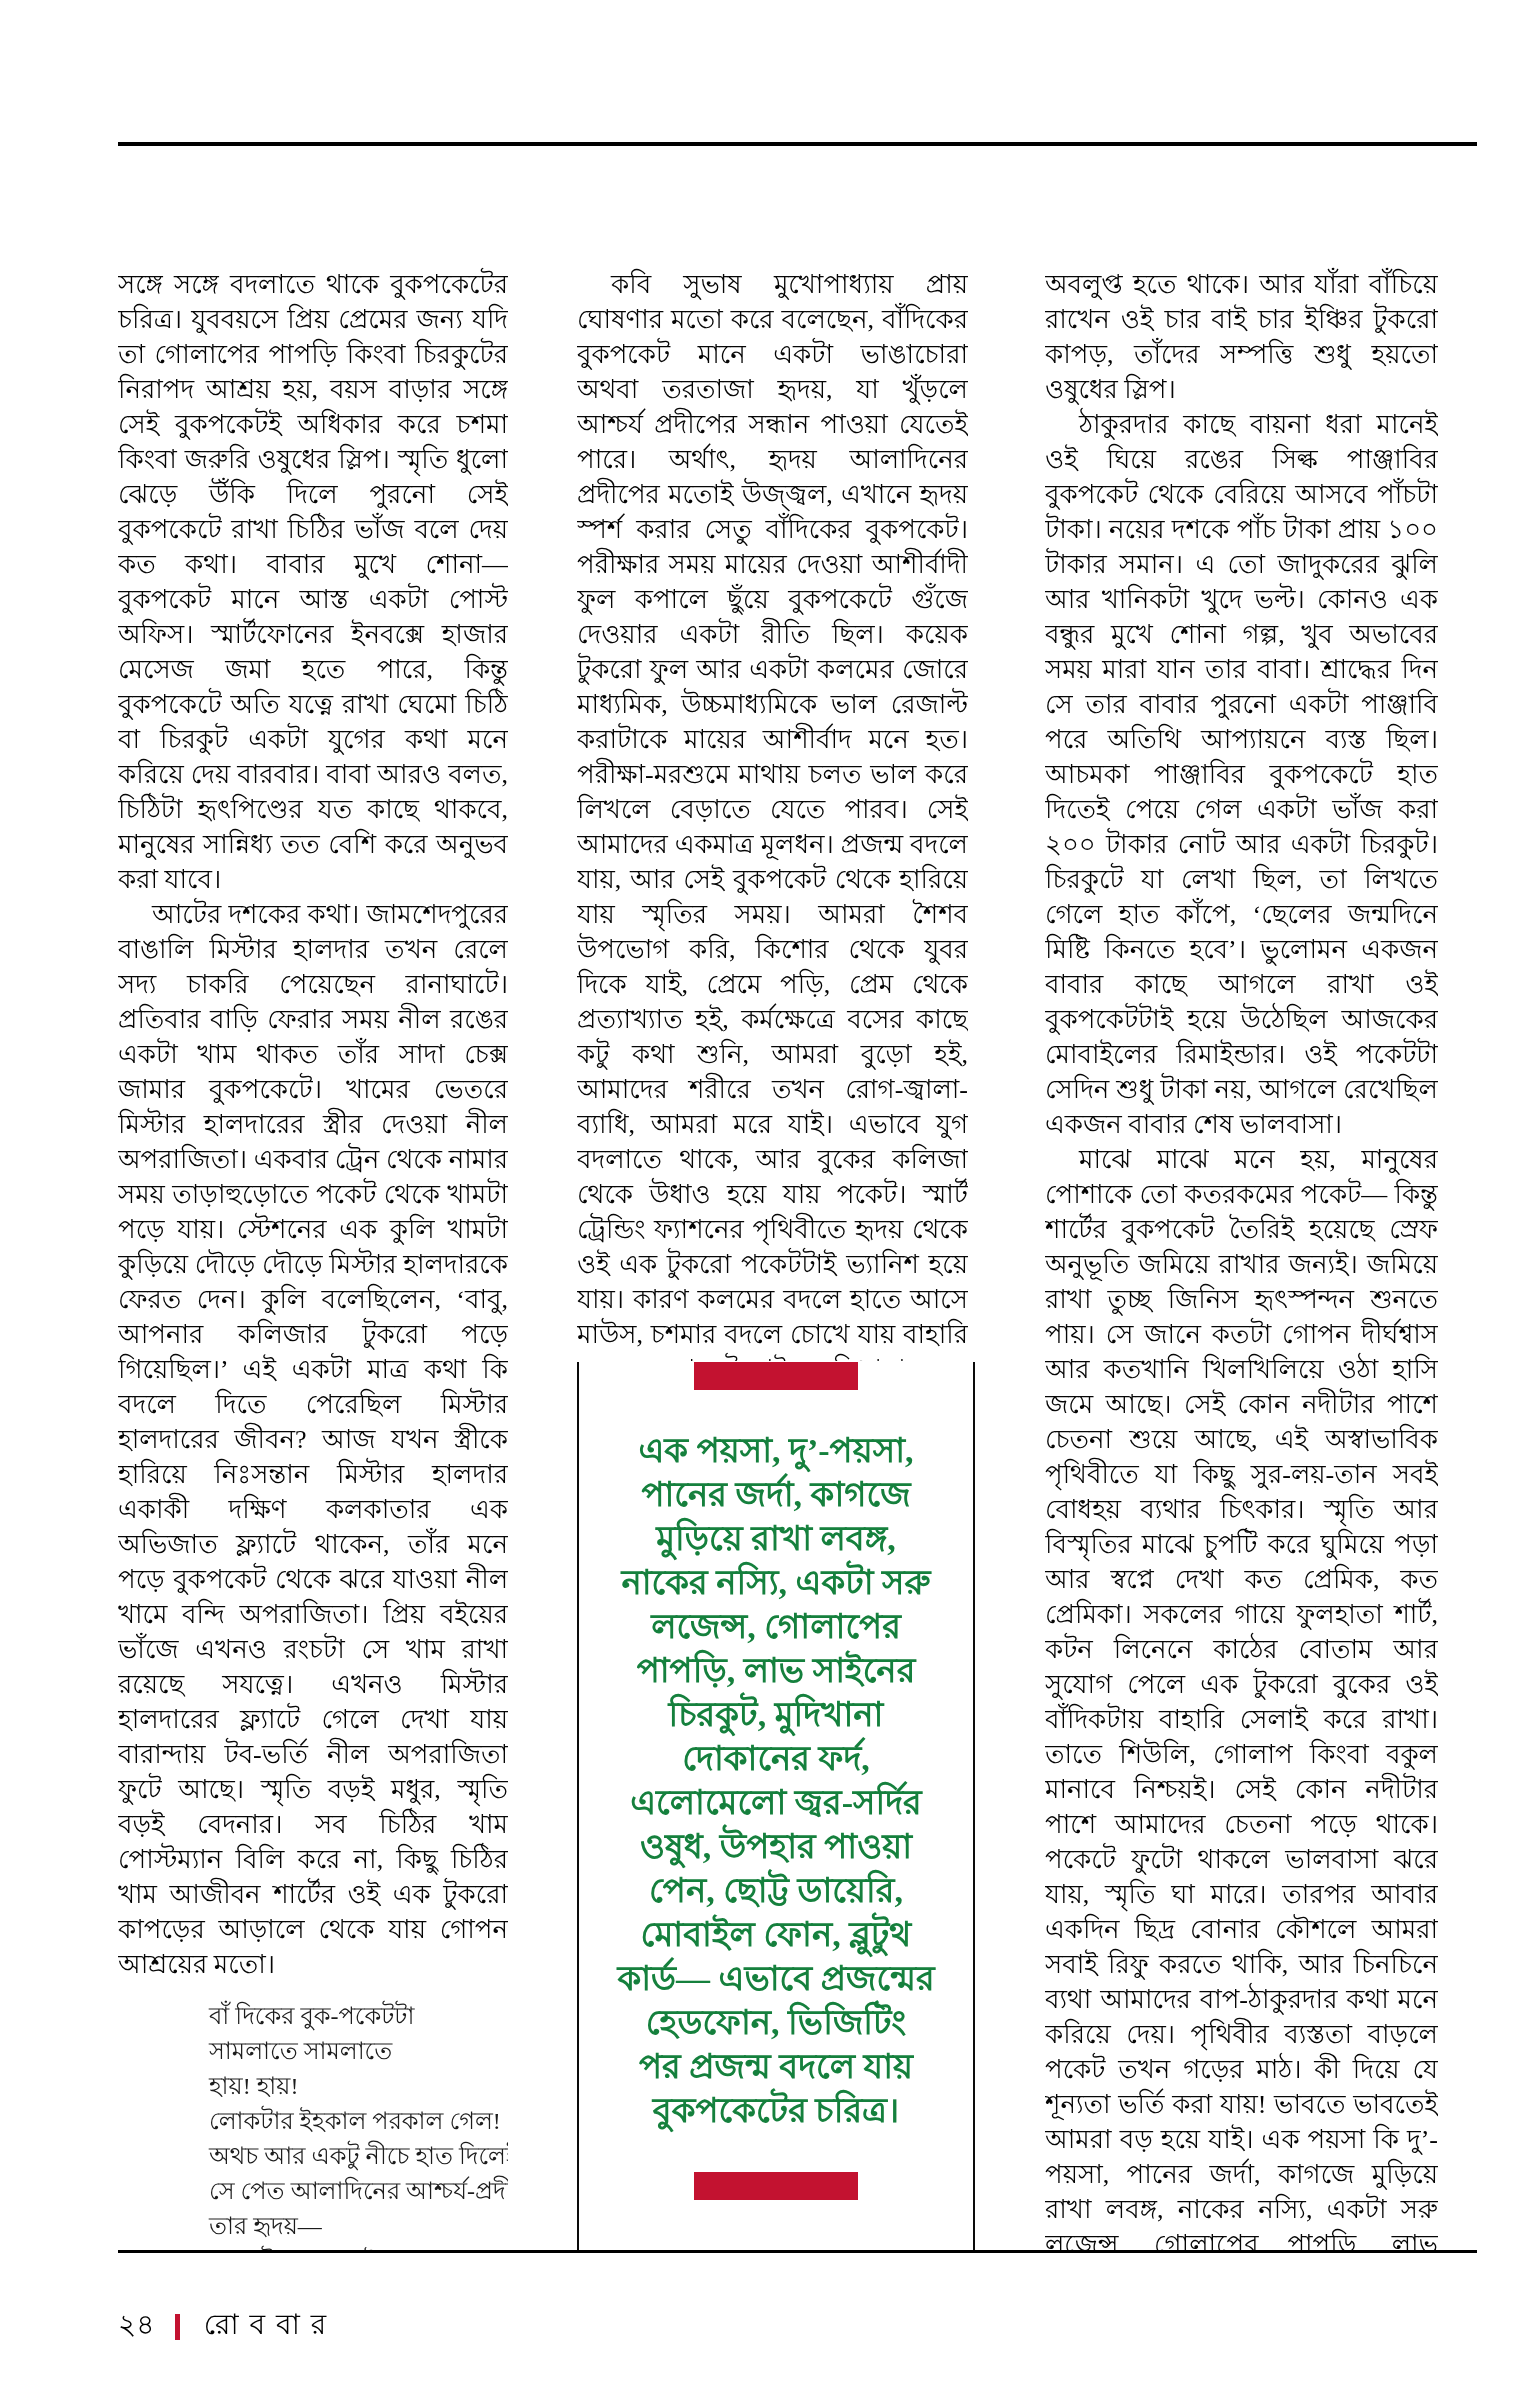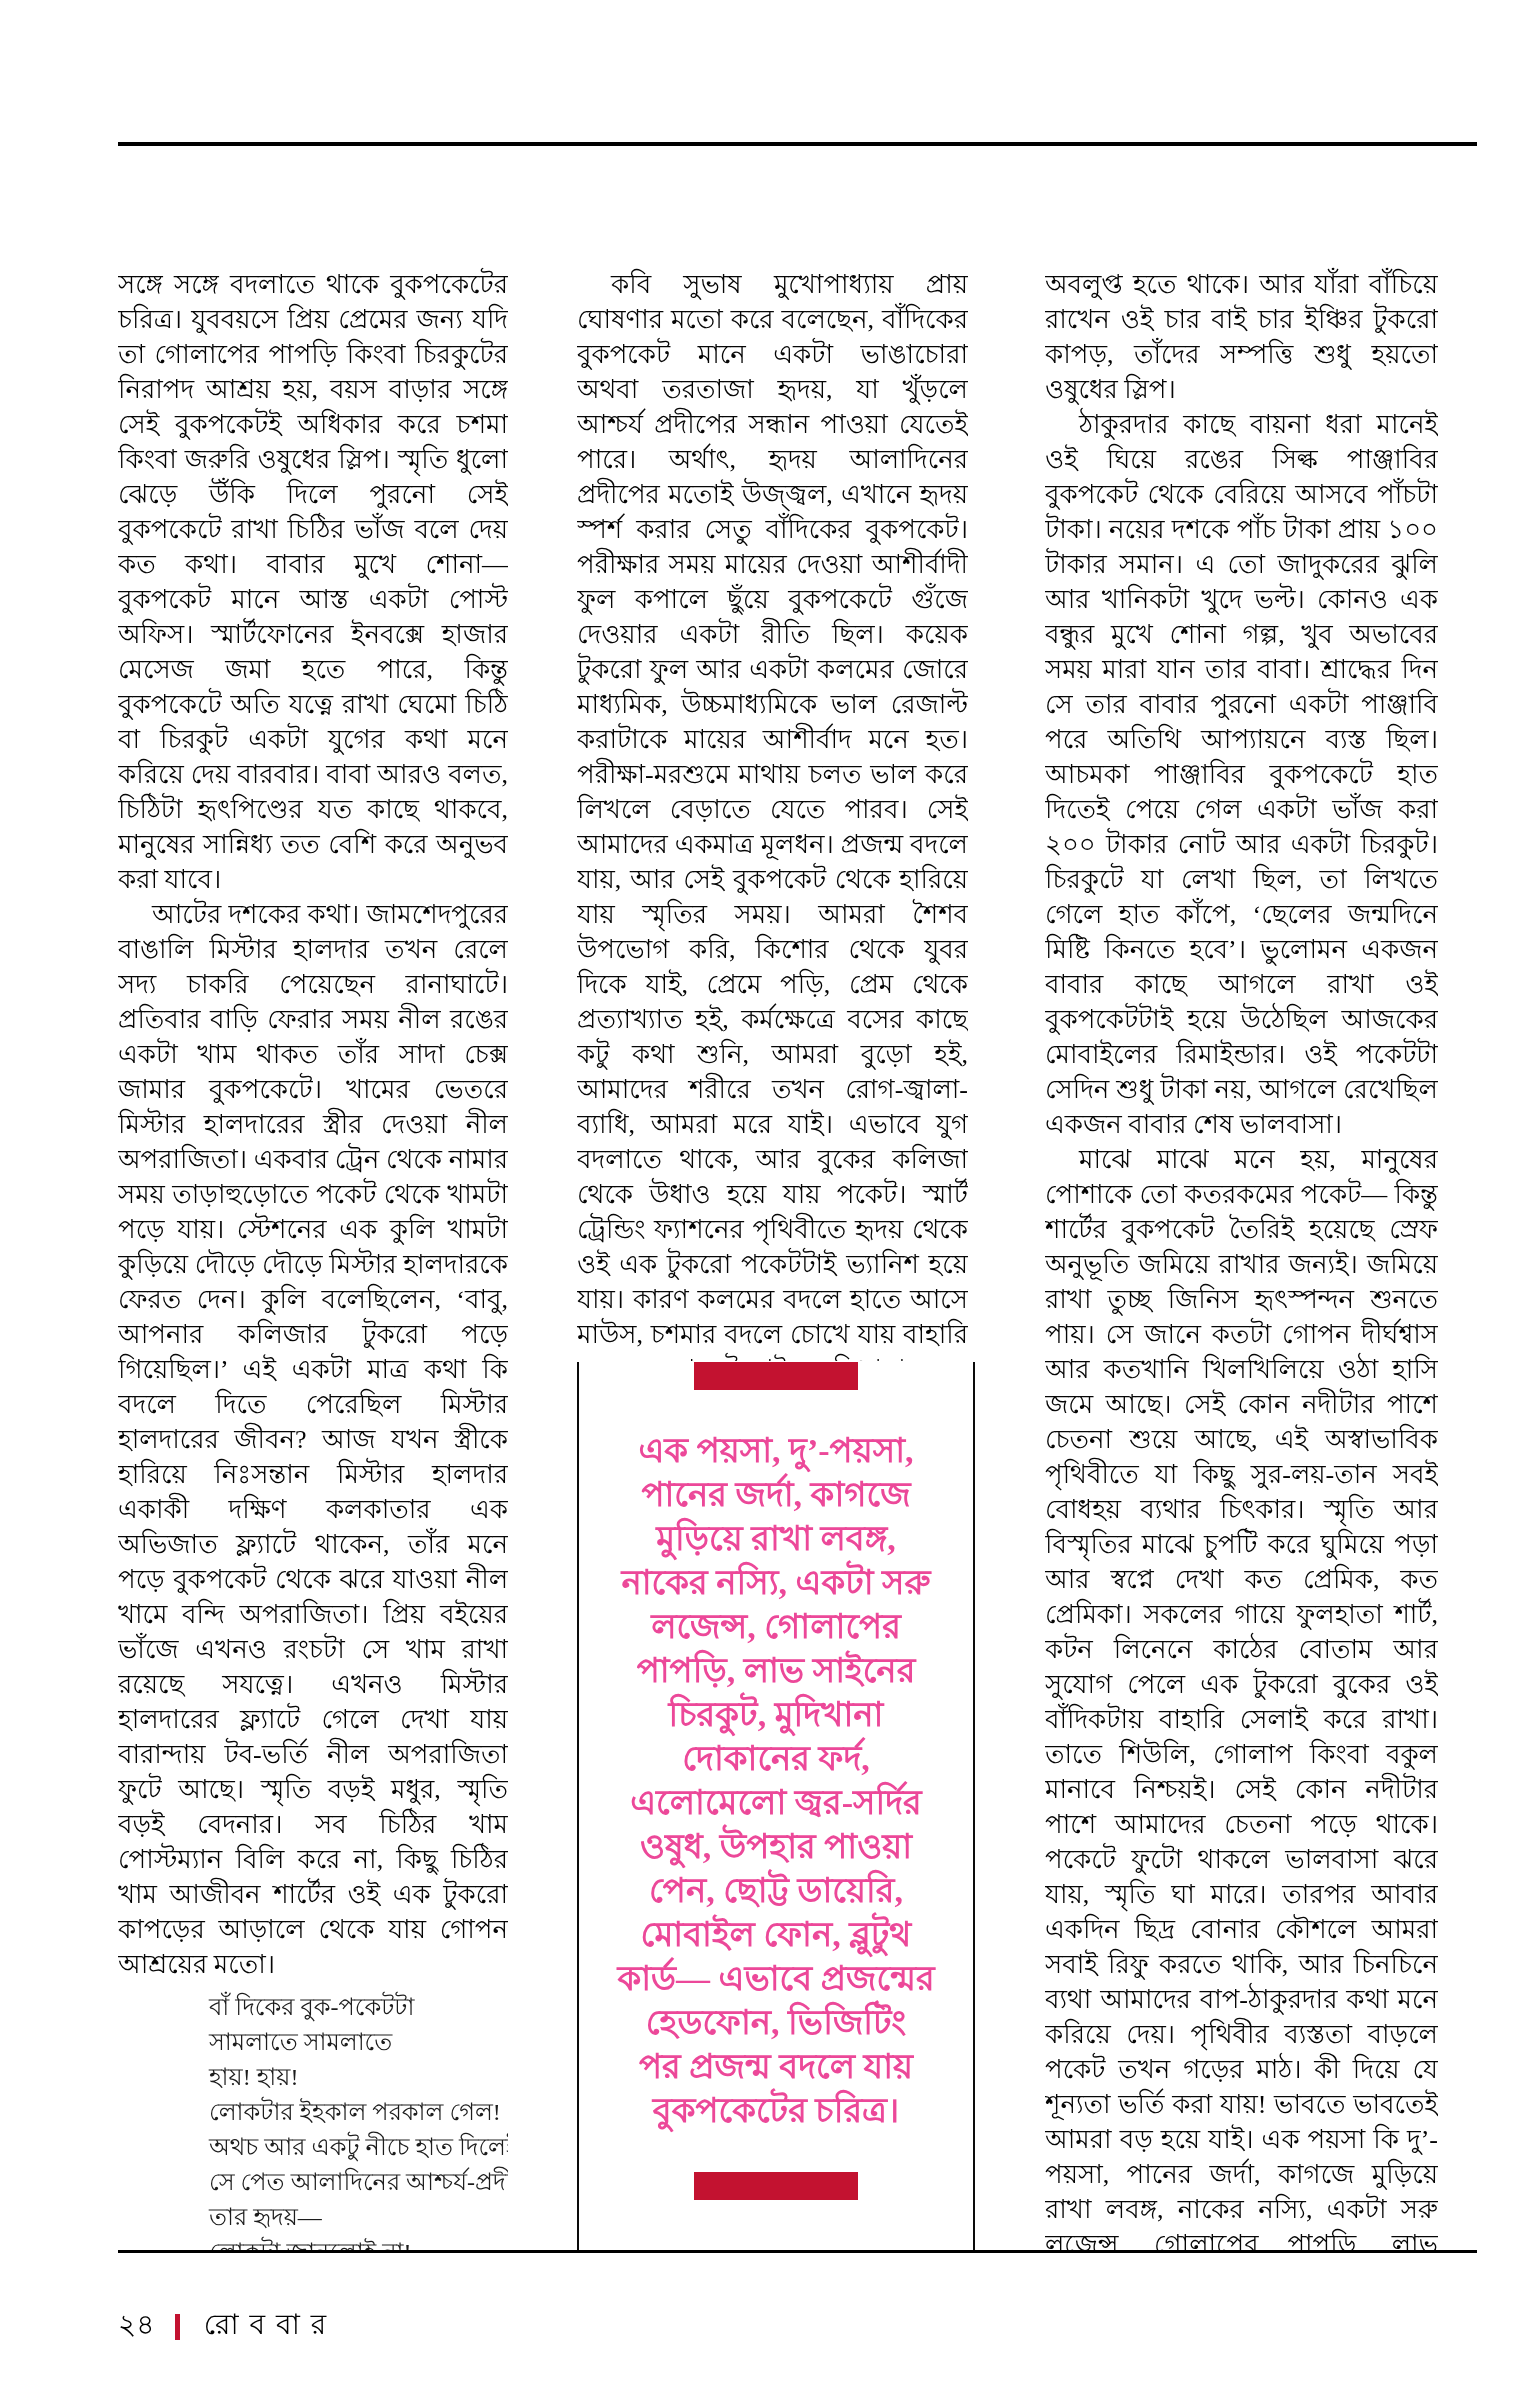--- a/index.html
+++ b/index.html
@@ -15,34 +15,34 @@
   .col{
     position:absolute;top:267px;font-size:26px;line-height:35px;
     text-align:justify;color:#050505;overflow:hidden;
   }
   .col1{left:118px;width:390px;height:1984px;}
   .col2{left:577px;width:391px;height:1094px;}
   .col3{left:1025px;width:393px;height:1984px;margin-left:20px;}
   .para{margin:0;}
   .para.indent{text-indent:34px;}
 
-  .poem{margin-top:8px;margin-left:91px;font-size:24px;line-height:35px;
+  .poem{margin-top:17px;margin-left:91px;font-size:24px;line-height:35px;
         color:#1c1c1c;text-align:left;}
   .poem-line{white-space:nowrap;}
 
   .quote-box{
     position:absolute;left:577px;top:1362px;width:398px;height:890px;
     border-left:2.3px solid #0a0a0a;border-right:2.3px solid #0a0a0a;
     box-sizing:border-box;text-align:center;
   }
   .accent-bar{width:164px;height:28px;margin:0 auto;}
   .accent-bar.bottom{position:absolute;bottom:52px;left:50%;transform:translateX(-50%);}
   .quote-lines{margin-top:39px;}
   .quote-line{font-size:34px;line-height:44px;font-weight:bold;
-              white-space:nowrap;color:#ec4899;}
+              white-space:nowrap;color:#15803d;}
 
   .footer{
     position:absolute;left:118px;top:2303px;display:flex;align-items:center;
     font-size:28px;color:#000;gap:8px;
   }
   .footer-sep{display:inline-block;width:5.4px;height:26px;margin:0 15.5px 0 12.4px;}
   .publication{letter-spacing:11px;}
 </style>
 </head>
 <body>

